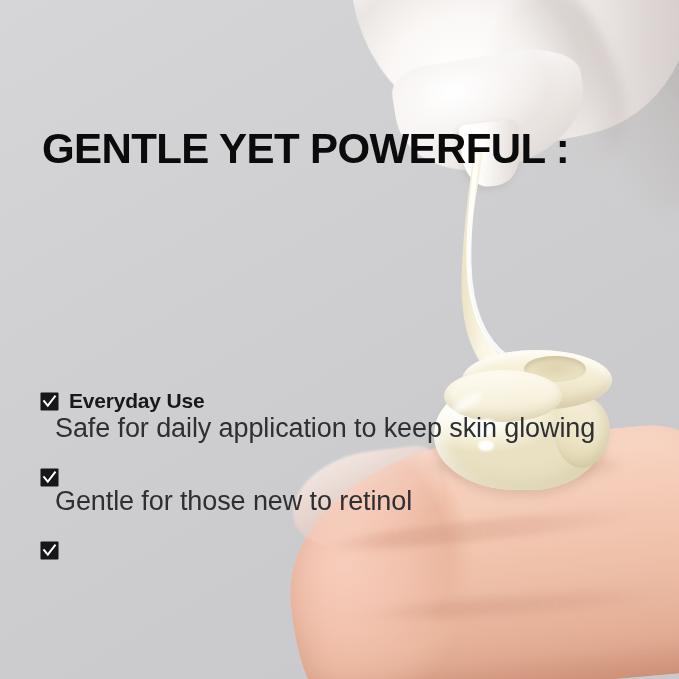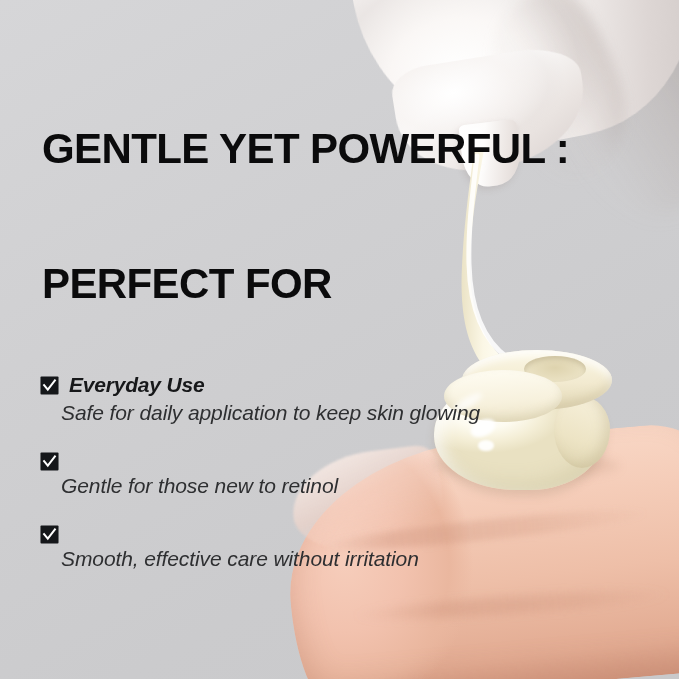--- a/index.html
+++ b/index.html
@@ -287,23 +287,22 @@
     color: #0b0b0c;
     margin: 0;
     text-transform: uppercase;
     white-space: pre;
   }
   .headline .hl-line { display: block; }
 
   .bullets {
     position: absolute;
     left: 40px;
-    top: 372px;
+    top: 388px;
     width: 560px;
-    font-style: italic;
   }
   .bullet { margin-bottom: 22px; }
   .bullet:last-child { margin-bottom: 0; }
 
   .bullet-head {
     display: flex;
     align-items: flex-start;
     gap: 10px;
   }
   .check-icon {
@@ -314,22 +313,22 @@
     display: block;
   }
   .bullet-title {
     font-size: 21px;
     line-height: 26px;
     font-weight: 700;
     color: #17181a;
     letter-spacing: -0.2px;
   }
   .bullet-desc {
-    margin: 1px 0 0 21px;
-    font-size: 21px;
+    margin: 1px 0 0 15px;
+    font-size: 27px;
     line-height: 27px;
     font-weight: 400;
     color: #2e2f31;
     letter-spacing: -0.1px;
   }
 </style>
 </head>
 <body>
 
 <div id="canvas">
@@ -374,21 +373,20 @@
       <div class="blob-hl3"></div>
       <div class="blob-hl1"></div>
       <div class="blob-hl2"></div>
     </div>
   </div>
 
   <div class="content">
 
     <h1 class="headline">
       <span class="hl-line">GENTLE YET POWERFUL :</span>
-      <span class="hl-line">PERFECT FOR</span>
     </h1>
 
     <div class="bullets">
 
       <div class="bullet">
         <div class="bullet-head">
           <svg class="check-icon" viewBox="0 0 20 20">
             <rect x="0.5" y="0.5" width="19" height="19" rx="1" fill="#15171a"></rect>
             <path d="M4.3 9.6 L8.2 14.3 L15.7 4.6" fill="none" stroke="#ffffff" stroke-width="2.1" stroke-linecap="square" stroke-linejoin="miter"></path>
           </svg>
@@ -407,18 +405,17 @@
         <div class="bullet-desc">Gentle for those new to retinol</div>
       </div>
 
       <div class="bullet">
         <div class="bullet-head">
           <svg class="check-icon" viewBox="0 0 20 20">
             <rect x="0.5" y="0.5" width="19" height="19" rx="1" fill="#15171a"></rect>
             <path d="M4.3 9.6 L8.2 14.3 L15.7 4.6" fill="none" stroke="#ffffff" stroke-width="2.1" stroke-linecap="square" stroke-linejoin="miter"></path>
           </svg>
         </div>
-        <div class="bullet-desc">Smooth, effective care without irritation</div>
       </div>
 
     </div>
   </div>
 </div>
 
 </body></html>

